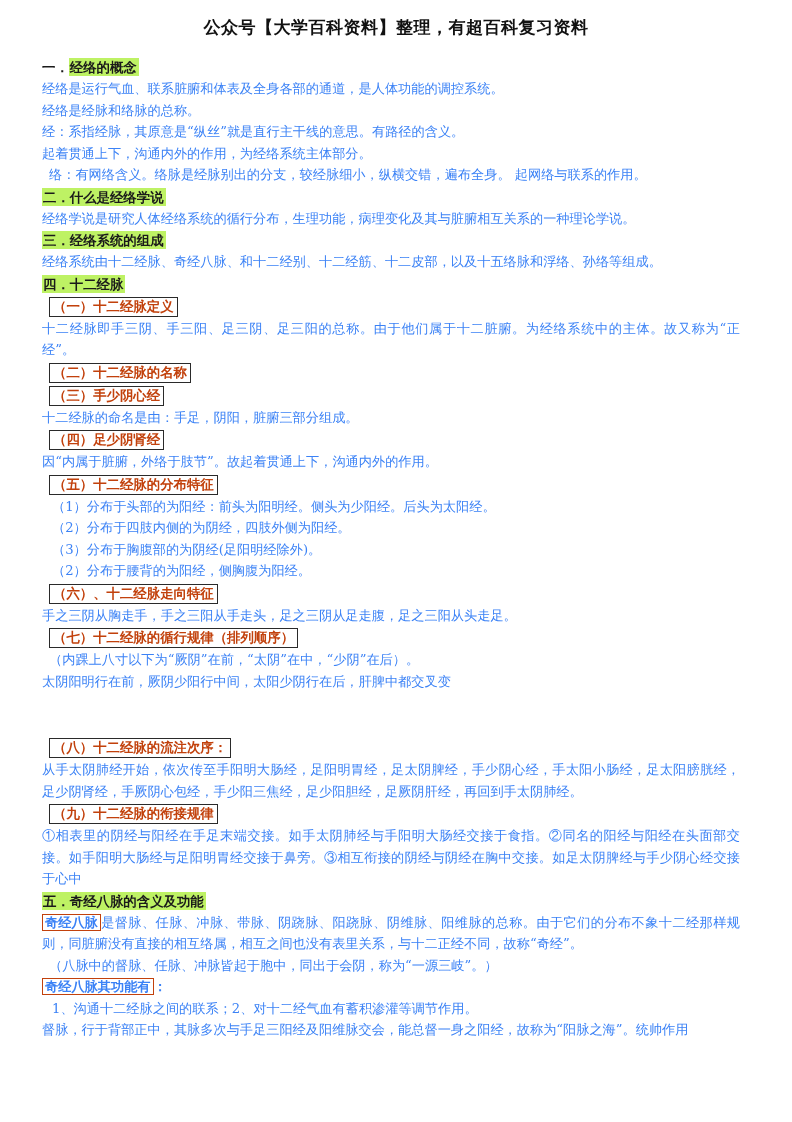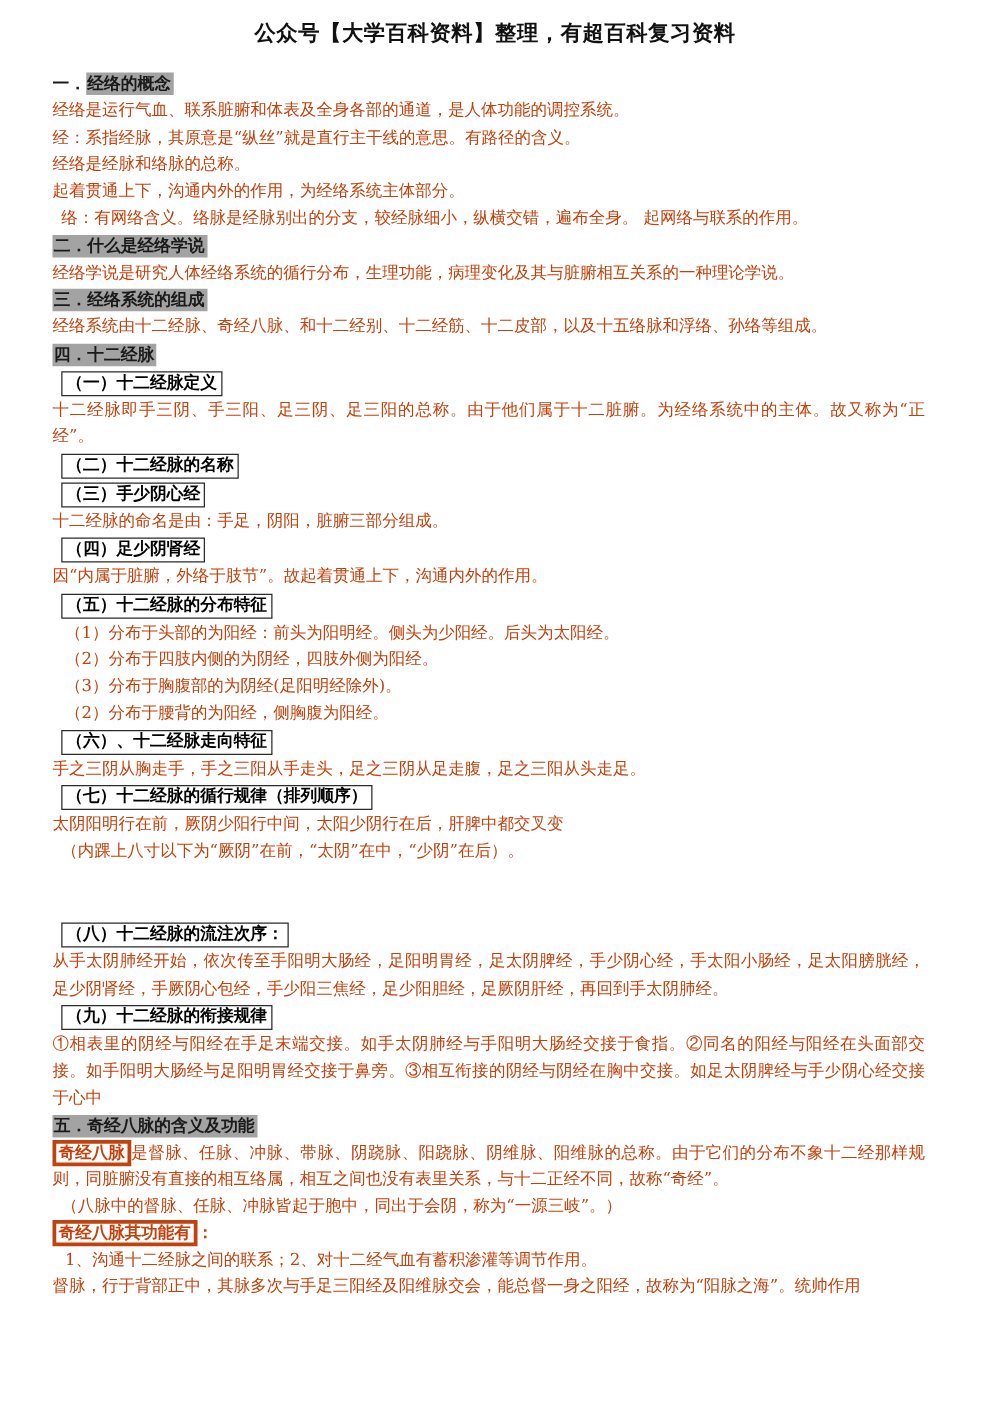--- a/index.html
+++ b/index.html
@@ -29,80 +29,80 @@
     line-height: 26px;
     color: #111;
   }
   .body-area {
     padding: 0 52px 0 42px;
     margin-top: 16px;
   }
   .para {
     font-size: 13.2px;
     line-height: 21.5px;
-    color: #c2410c;
+    color: #3b82f6;
     text-align: justify;
     text-justify: inter-ideograph;
     word-break: break-all;
   }
   .indent1 { text-indent: 0; padding-left: 7px; }
   .indent2 { padding-left: 10px; }
 
   
   .h1row {
     font-size: 13.4px;
     line-height: 22px;
     font-weight: bold;
     color: #1a1a1a;
   }
   .h1row .hl {
-    background: #a3a3a3;
+    background: #bef264;
     padding: 1px 2px 1px 1px;
   }
   .h1row .nohl {
     background: transparent;
   }
 
   
   .h2row {
     font-size: 13.4px;
     line-height: 23px;
     padding-left: 7px;
   }
   .h2row .boxed {
     display: inline-block;
     border: 1px solid #2a2a2a;
     padding: 0px 3px 1px 3px;
     line-height: 17px;
     font-weight: bold;
-    color: #000000;
+    color: #c2410c;
   }
   .inline-boxed {
     display: inline-block;
-    border: 3px solid #c2410c;
+    border: 1px solid #c2410c;
     padding: 0px 2px;
     line-height: 15px;
     font-weight: bold;
   }
   .bold { font-weight: bold; }
   .spacer-gap { height: 44px; }
 </style>
 </head>
 <body>
 
 <div class="page">
 
   <div class="doc-title">公众号【大学百科资料】整理，有超百科复习资料</div>
 
   <div class="body-area">
 
     <div class="h1row"><span class="nohl">一．</span><span class="hl">经络的概念</span></div>
     <div class="para">经络是运行气血、联系脏腑和体表及全身各部的通道，是人体功能的调控系统。</div>
+    <div class="para">经络是经脉和络脉的总称。</div>
     <div class="para">经：系指经脉，其原意是“纵丝”就是直行主干线的意思。有路径的含义。</div>
-    <div class="para">经络是经脉和络脉的总称。</div>
     <div class="para">起着贯通上下，沟通内外的作用，为经络系统主体部分。</div>
     <div class="para indent1">络：有网络含义。络脉是经脉别出的分支，较经脉细小，纵横交错，遍布全身。 起网络与联系的作用。</div>
 
     <div class="h1row"><span class="hl">二．什么是经络学说</span></div>
     <div class="para">经络学说是研究人体经络系统的循行分布，生理功能，病理变化及其与脏腑相互关系的一种理论学说。</div>
 
     <div class="h1row"><span class="hl">三．经络系统的组成</span></div>
     <div class="para">经络系统由十二经脉、奇经八脉、和十二经别、十二经筋、十二皮部，以及十五络脉和浮络、孙络等组成。</div>
 
     <div class="h1row"><span class="hl">四．十二经脉</span></div>
@@ -121,22 +121,22 @@
     <div class="h2row"><span class="boxed">（五）十二经脉的分布特征</span></div>
     <div class="para indent2">（1）分布于头部的为阳经：前头为阳明经。侧头为少阳经。后头为太阳经。</div>
     <div class="para indent2">（2）分布于四肢内侧的为阴经，四肢外侧为阳经。</div>
     <div class="para indent2">（3）分布于胸腹部的为阴经(足阳明经除外)。</div>
     <div class="para indent2">（2）分布于腰背的为阳经，侧胸腹为阳经。</div>
 
     <div class="h2row"><span class="boxed">（六）、十二经脉走向特征</span></div>
     <div class="para">手之三阴从胸走手，手之三阳从手走头，足之三阴从足走腹，足之三阳从头走足。</div>
 
     <div class="h2row"><span class="boxed">（七）十二经脉的循行规律（排列顺序）</span></div>
+    <div class="para indent1">（内踝上八寸以下为“厥阴”在前，“太阴”在中，“少阴”在后）。</div>
     <div class="para">太阴阳明行在前，厥阴少阳行中间，太阳少阴行在后，肝脾中都交叉变</div>
-    <div class="para indent1">（内踝上八寸以下为“厥阴”在前，“太阴”在中，“少阴”在后）。</div>
 
     <div class="spacer-gap"></div>
 
     <div class="h2row"><span class="boxed">（八）十二经脉的流注次序：</span></div>
     <div class="para">从手太阴肺经开始，依次传至手阳明大肠经，足阳明胃经，足太阴脾经，手少阴心经，手太阳小肠经，足太阳膀胱经，足少阴肾经，手厥阴心包经，手少阳三焦经，足少阳胆经，足厥阴肝经，再回到手太阴肺经。</div>
 
     <div class="h2row"><span class="boxed">（九）十二经脉的衔接规律</span></div>
     <div class="para">①相表里的阴经与阳经在手足末端交接。如手太阴肺经与手阳明大肠经交接于食指。②同名的阳经与阳经在头面部交接。如手阳明大肠经与足阳明胃经交接于鼻旁。③相互衔接的阴经与阴经在胸中交接。如足太阴脾经与手少阴心经交接于心中</div>
 
     <div class="h1row"><span class="hl">五．奇经八脉的含义及功能</span></div>

